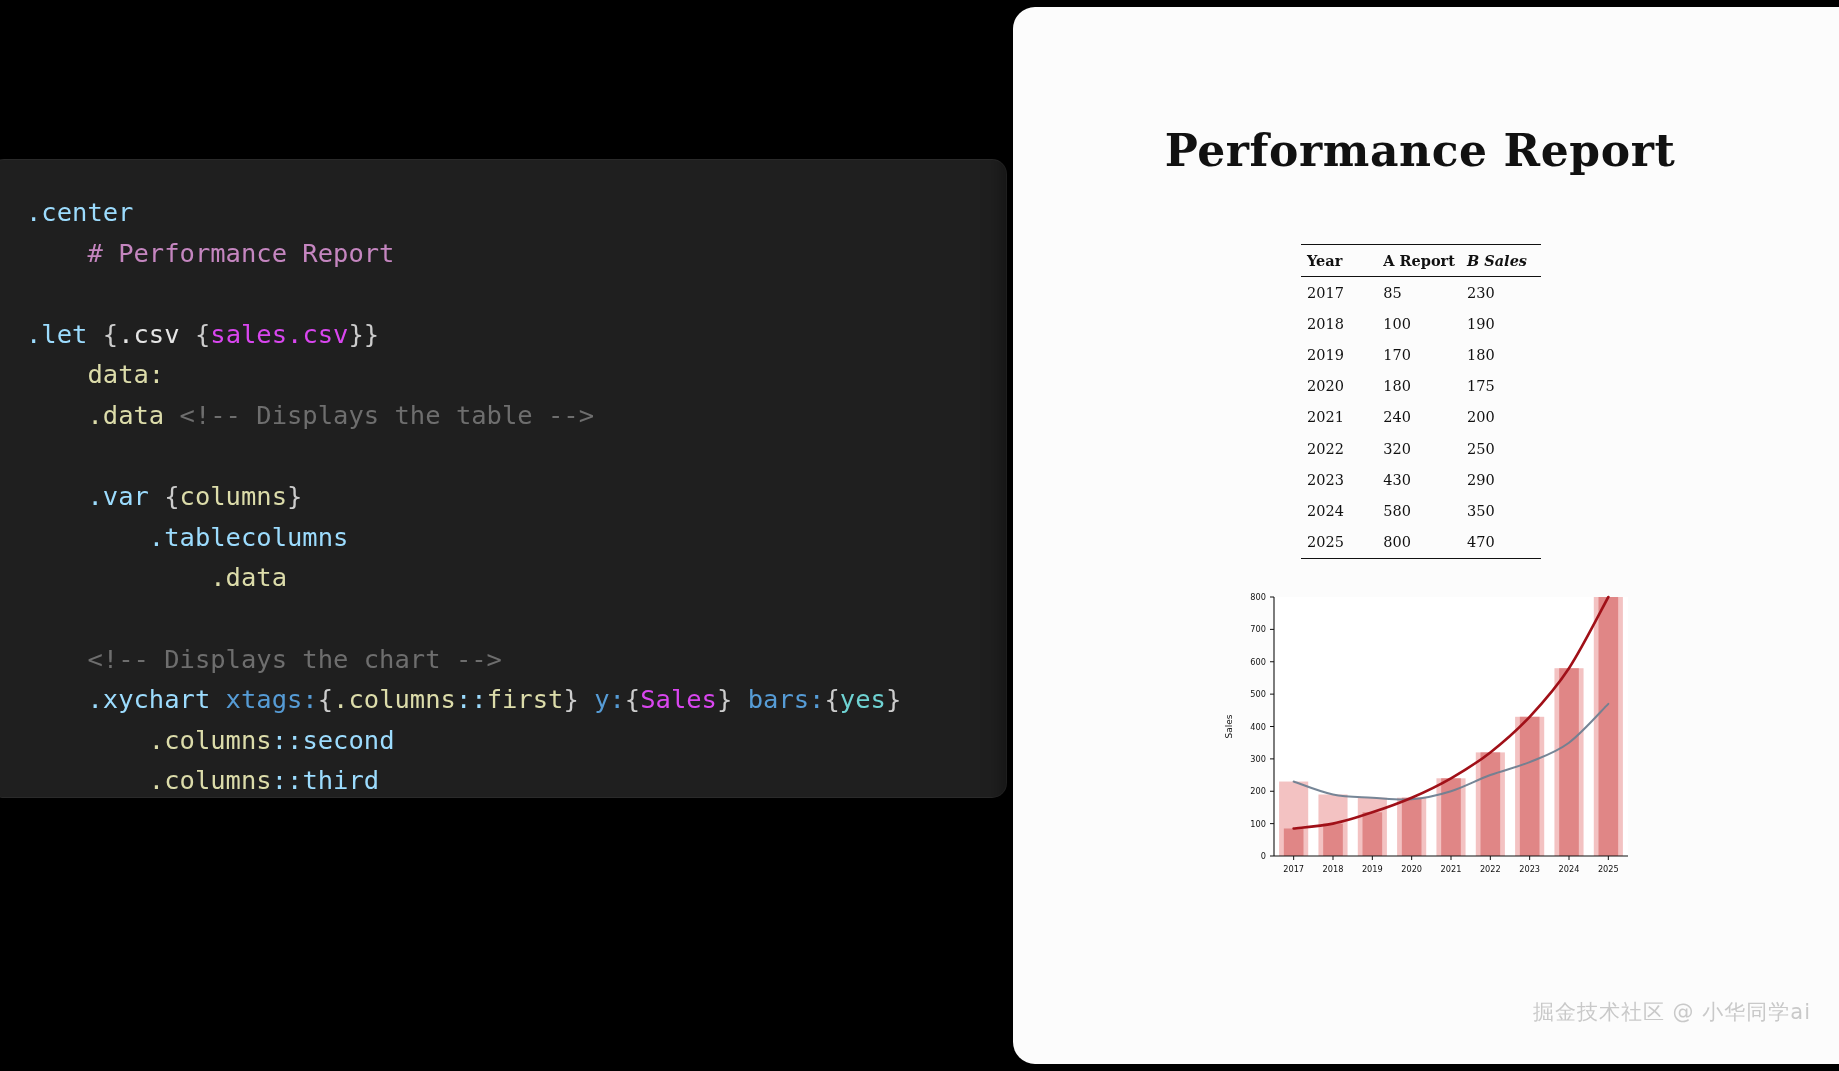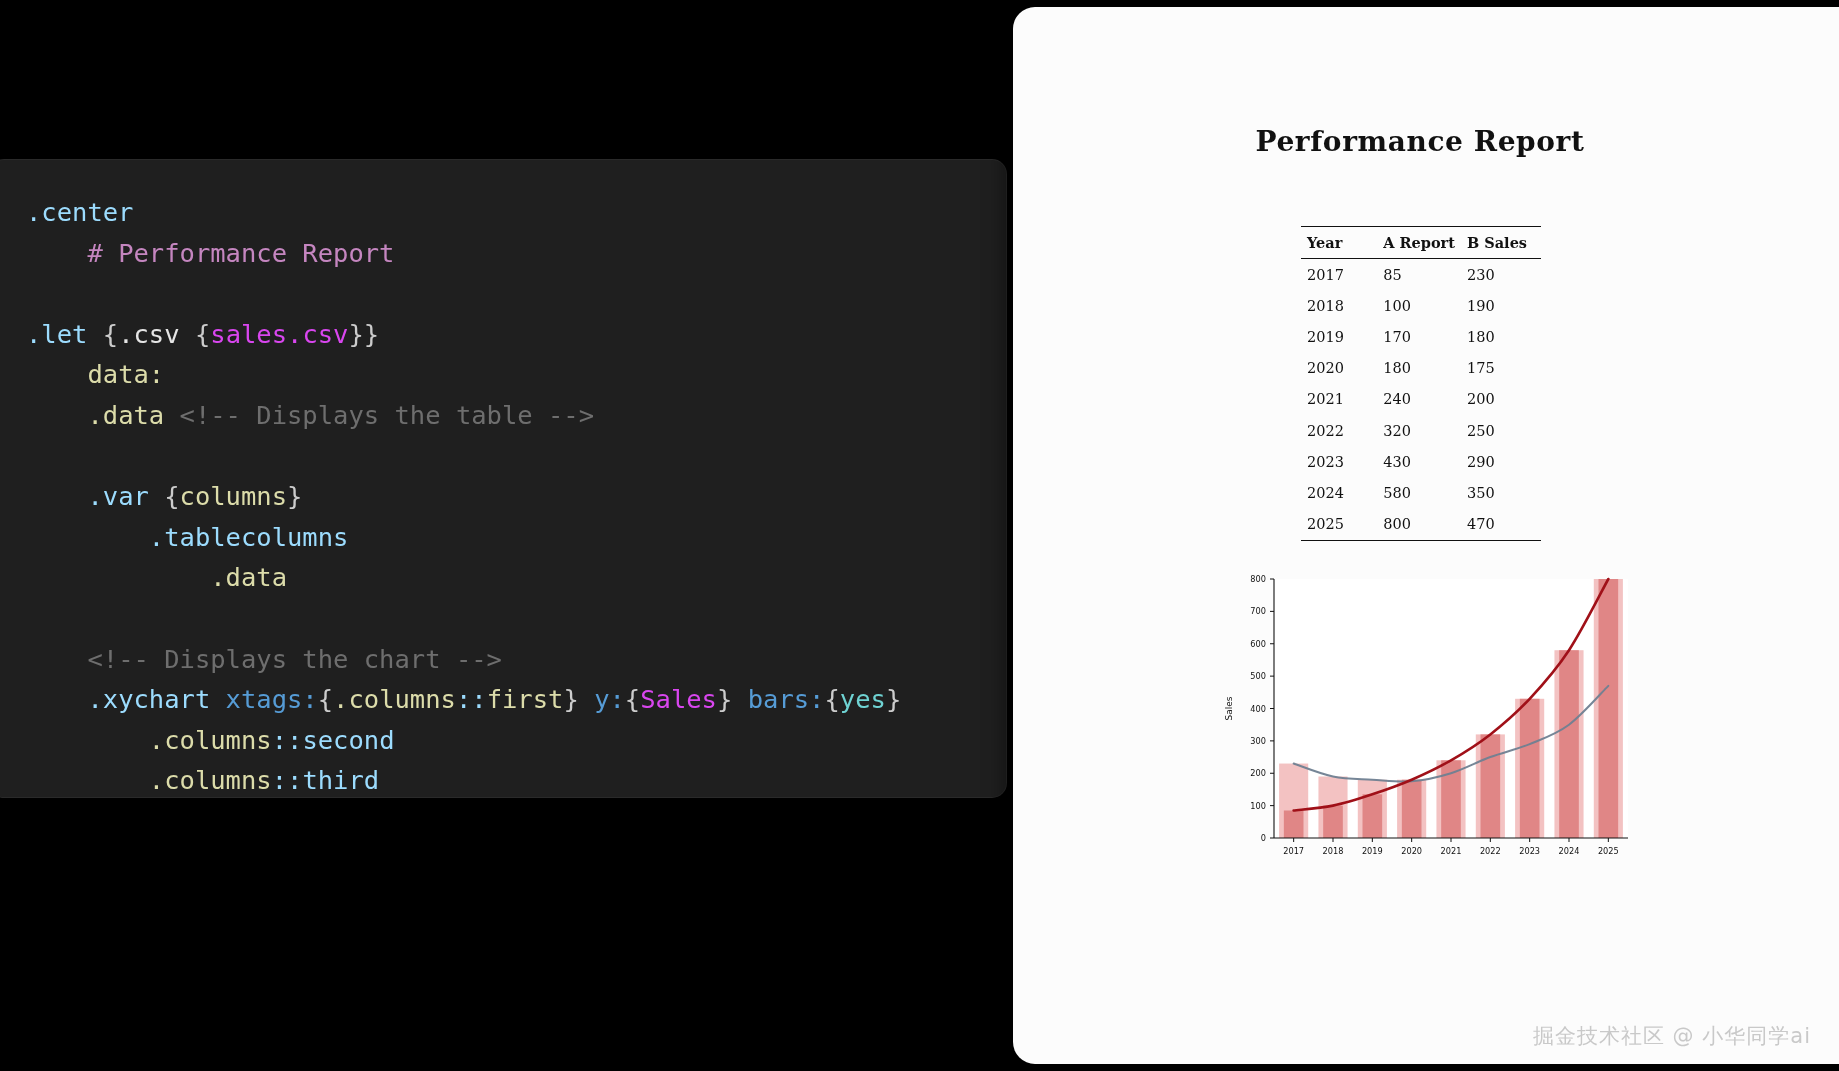--- a/index.html
+++ b/index.html
@@ -66,21 +66,21 @@
     border-radius: 22px 0 0 22px;
     box-shadow: -6px 0 22px rgba(0,0,0,0.55);
     overflow: hidden;
   }
 
   .doc-title {
     margin: 118px 0 0 0;
     text-align: center;
     font-family: "DejaVu Serif", "Liberation Serif", serif;
     font-weight: 700;
-    font-size: 28px;
+    font-size: 44px;
     color: #111111;
     letter-spacing: 0.6px;
     padding-right: 12px;
   }
 
   
   .tbl-wrap {
     margin: 68px auto 0 auto;
     width: 250px;
     padding-right: 10px;
@@ -103,21 +103,21 @@
     border-bottom: 1.2px solid #111;
   }
   table.report tbody td {
     padding: 7.6px 6px;
     text-align: left;
     white-space: nowrap;
   }
   table.report tbody tr:last-child { border-bottom: 1.6px solid #111; }
   table.report .c-year  { width: 34%; }
   table.report .c-a     { width: 32%; }
-  table.report .c-b     { width: 34%; }
+  table.report .c-b     { width: 34%; font-style: italic; }
 
   
   .chart-wrap {
     margin: 30px auto 0 auto;
     width: 420px;
     padding-right: 8px;
   }
   svg.chart { display: block; }
   .ax-tick-label {
     font-family: "DejaVu Sans", "Liberation Sans", sans-serif;
@@ -128,21 +128,21 @@
     font-family: "DejaVu Sans", "Liberation Sans", sans-serif;
     font-size: 9px;
     fill: #111111;
   }
   .ax-line { stroke: #111111; stroke-width: 1.1; fill: none; }
   .ax-tick { stroke: #111111; stroke-width: 1; }
 
   .watermark {
     position: absolute;
     right: 28px;
-    bottom: 14px;
+    bottom: 38px;
     font-family: "DejaVu Sans", "Liberation Sans", sans-serif;
     font-size: 21px;
     color: #c9c9c9;
     letter-spacing: 1px;
     white-space: nowrap;
     user-select: none;
   }
 </style>
 </head>
 <body>

